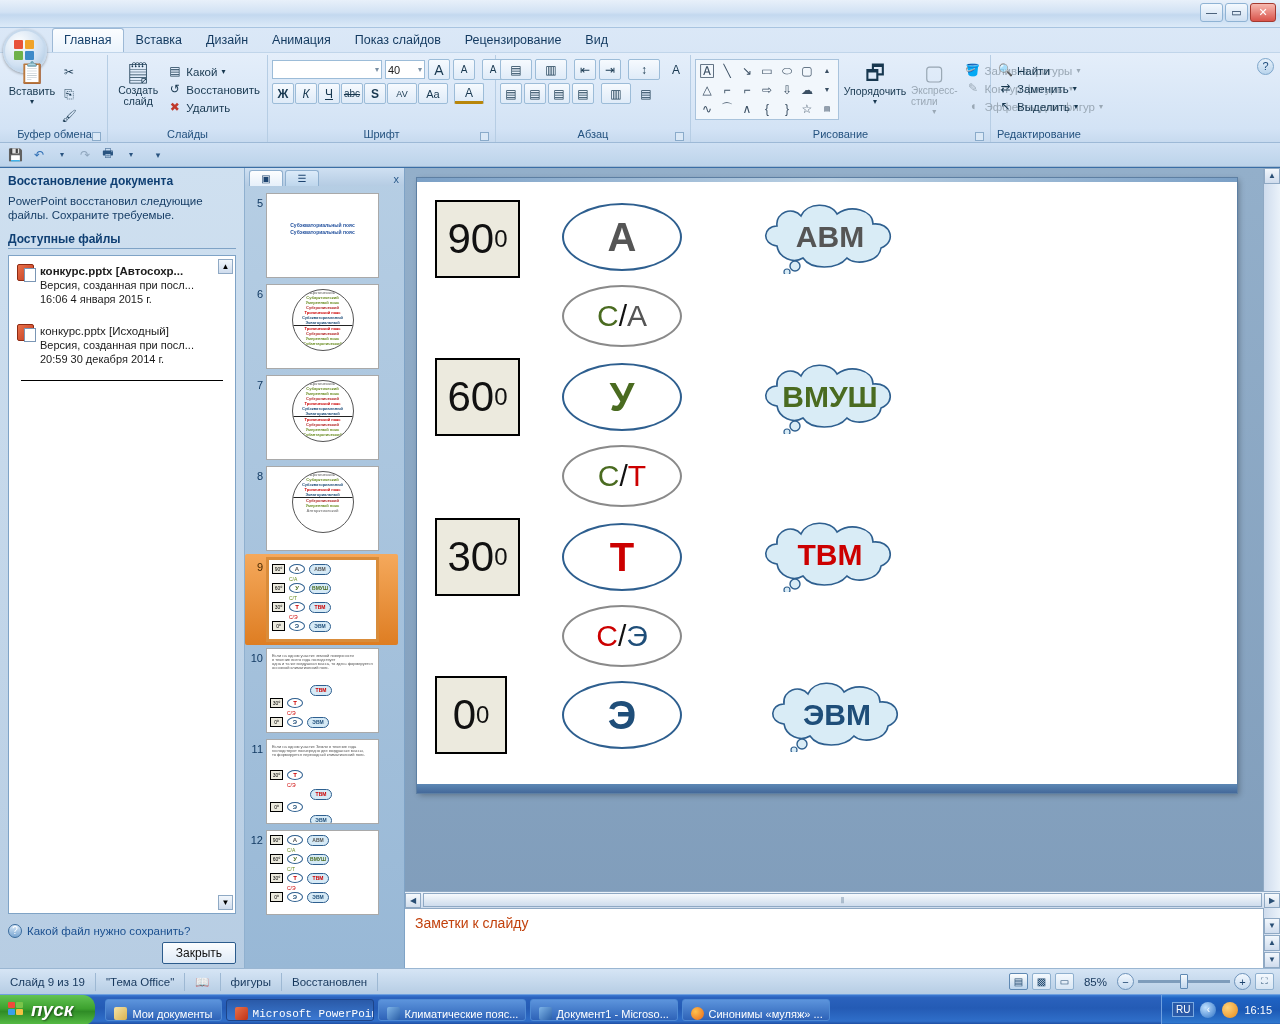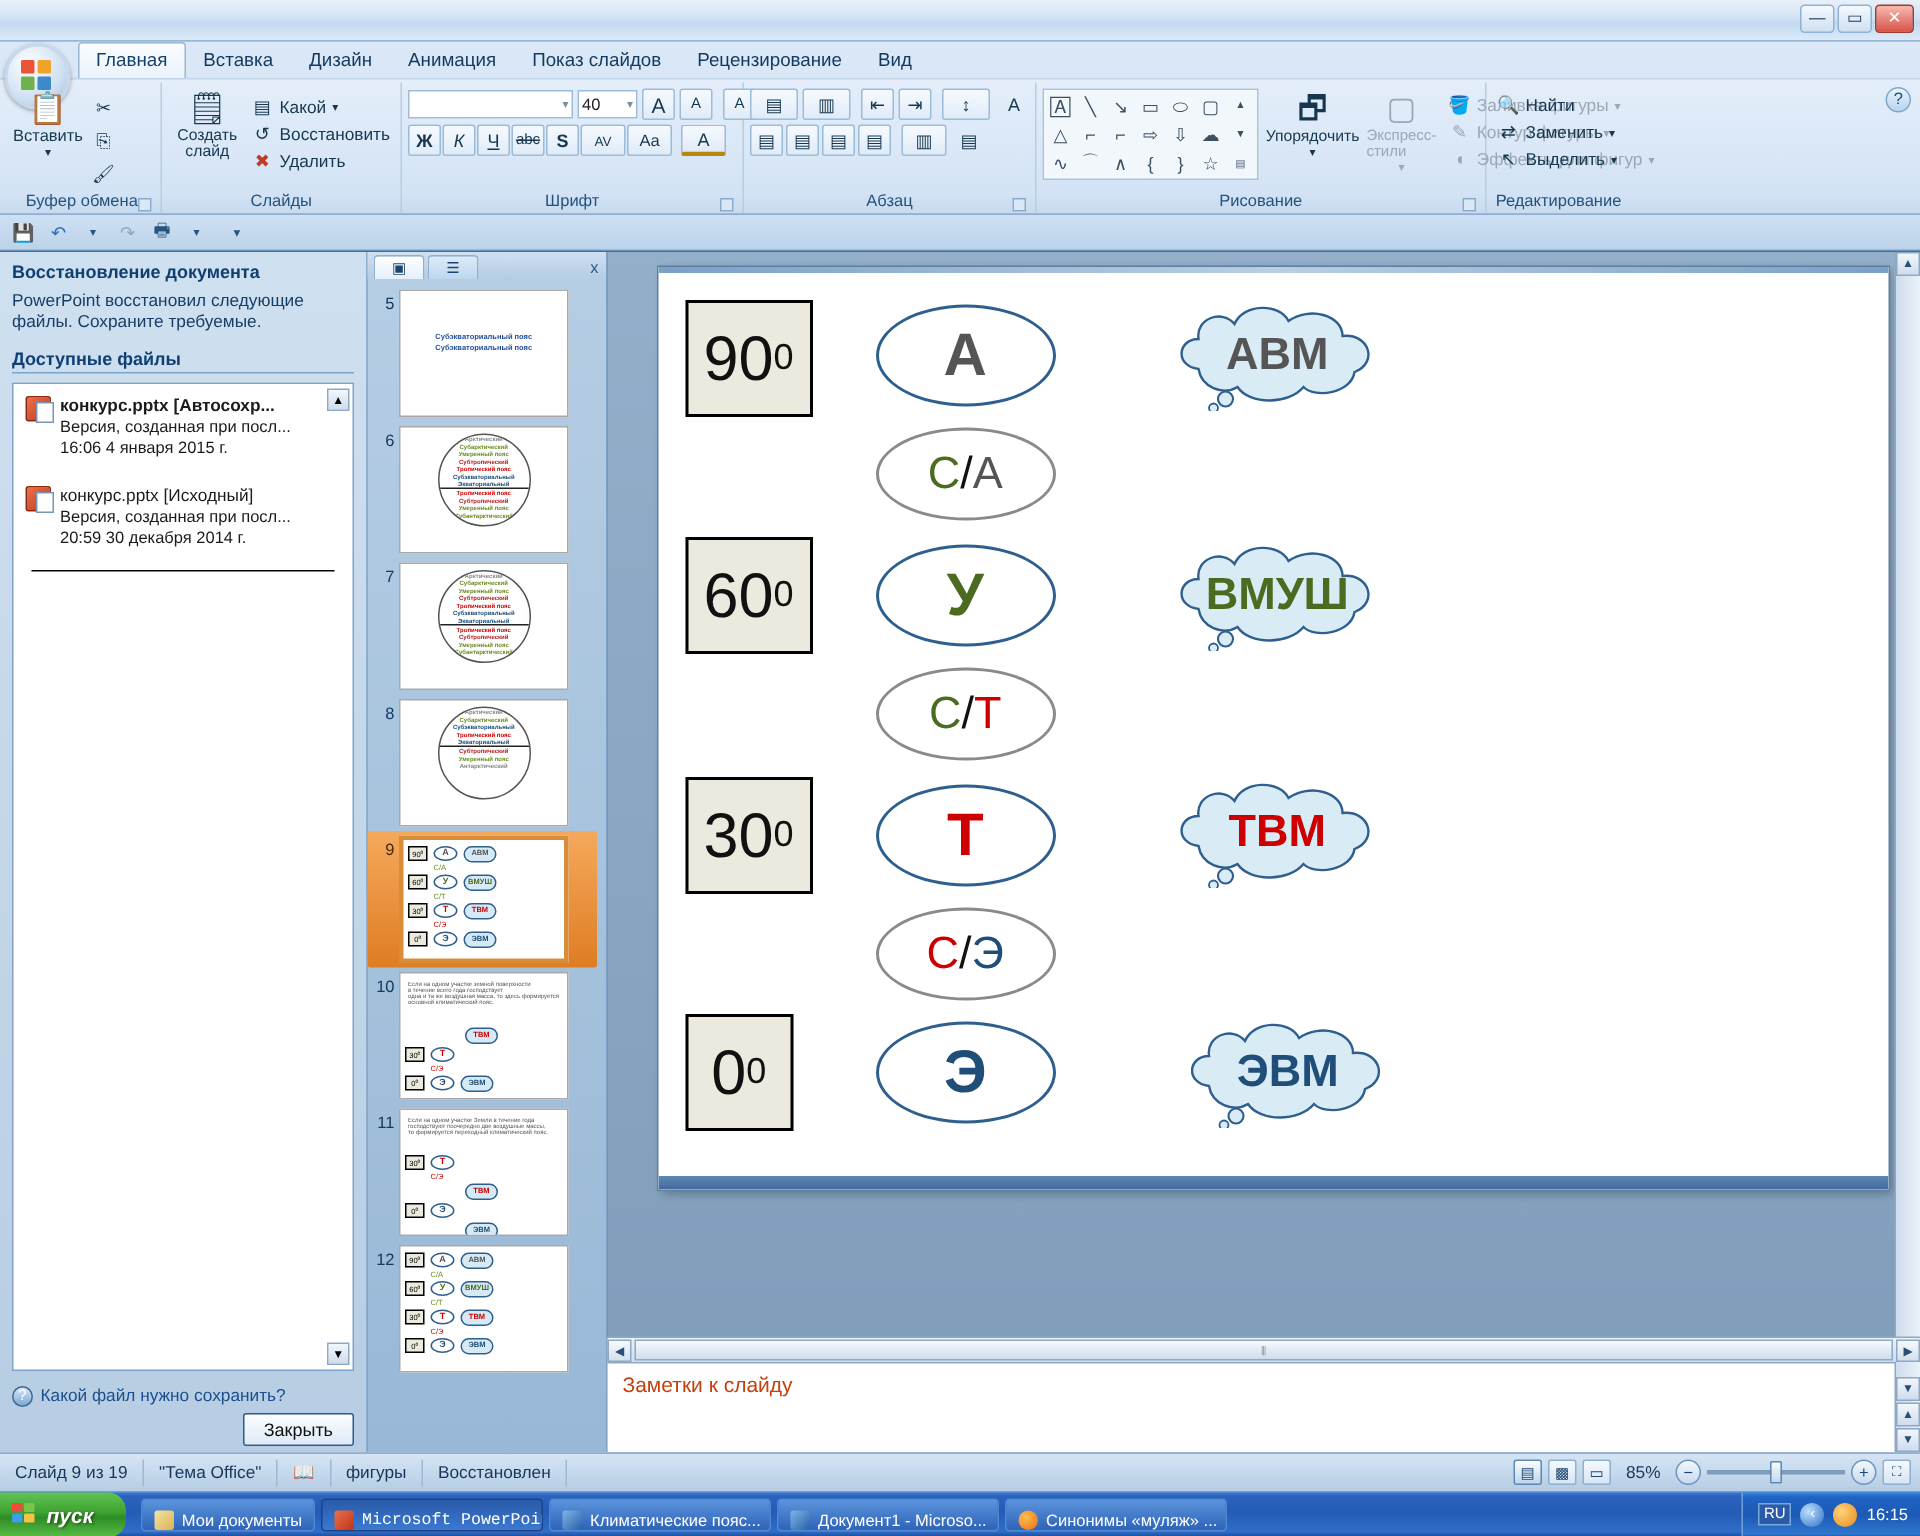--- a/index.html
+++ b/index.html
@@ -205,21 +205,21 @@
   .mini-txt { font-size:4px; color:#555; line-height:4px; padding:2px;}
   .mini-sep { font-size:5px; text-align:left; padding-left:17px; height:6px;}
   .mini-circle { width:62px;height:62px;border-radius:50%;border:1px solid #555;margin:4px auto;
                  overflow:hidden;position:relative;}
   .mini-line { font-size:4px;text-align:center;line-height:5px;font-weight:bold;}
   .mini-title { font-size:5px;font-weight:bold;color:#1f4e9c;text-align:center;padding-top:28px;line-height:7px;}
 
   
   #editor { flex:1; background:#7d9cbb; display:flex; flex-direction:column;
             background:linear-gradient(180deg,#93afca,#7f9cba); position:relative;}
-  #slide-wrap { flex:1; display:flex; align-items:flex-start; justify-content:center; padding-top:10px;margin-left:12px;}
+  #slide-wrap { flex:1; display:flex; align-items:flex-start; justify-content:flex-start; padding-top:10px;margin-left:12px;}
   #slide {
     width: 820px; height: 615px; background:#fff; position:relative;
     box-shadow: 0 0 0 1px #5d7fa3, 2px 2px 6px rgba(0,0,0,.3);
     overflow:hidden;
   }
   #slide .topband { position:absolute;left:0;right:0;top:0;height:4px;
      background:linear-gradient(90deg,#7ba0c6,#b9cfe2,#7ba0c6); }
   #slide .botband { position:absolute;left:0;right:0;bottom:0;height:9px;
      background:linear-gradient(180deg,#5d88b5,#44699a); }
 
@@ -289,21 +289,21 @@
 
   
   #taskbar {
     position:absolute; left:0; right:0; bottom:0; height:30px;
     background:linear-gradient(180deg,#3b79d2 0%, #2a62bd 9%, #245bb5 45%, #2f6ec9 90%, #1f4fa3 100%);
     display:flex; align-items:center; border-top:1px solid #6ea0e0;
   }
   #startbtn {
     height:30px; padding:0 22px 0 8px; display:flex; align-items:center; gap:6px;
     background:linear-gradient(180deg,#62c353 0%, #3da22f 45%, #2f8c26 55%, #57bd45 100%);
-    border-radius:0 12px 12px 0; color:#fff; font-weight:bold; font-style:italic; font-size:14px;
+    border-radius:0 12px 12px 0; color:#fff; font-weight:bold; font-style:italic; font-size:19px;
     text-shadow:1px 1px 2px rgba(0,0,0,.5);
   }
   #startbtn .flag { width:17px;height:15px; position:relative; }
   #startbtn .flag i { position:absolute;width:7px;height:6px;border-radius:1px;}
   #startbtn .flag i:nth-child(1){left:0;top:0;background:#f04b3a;}
   #startbtn .flag i:nth-child(2){left:8px;top:0;background:#7bc44a;}
   #startbtn .flag i:nth-child(3){left:0;top:7px;background:#3aa0e8;}
   #startbtn .flag i:nth-child(4){left:8px;top:7px;background:#f5c243;}
   #tasks { display:flex; gap:4px; padding-left:10px; align-items:center;}
   .taskbtn {

